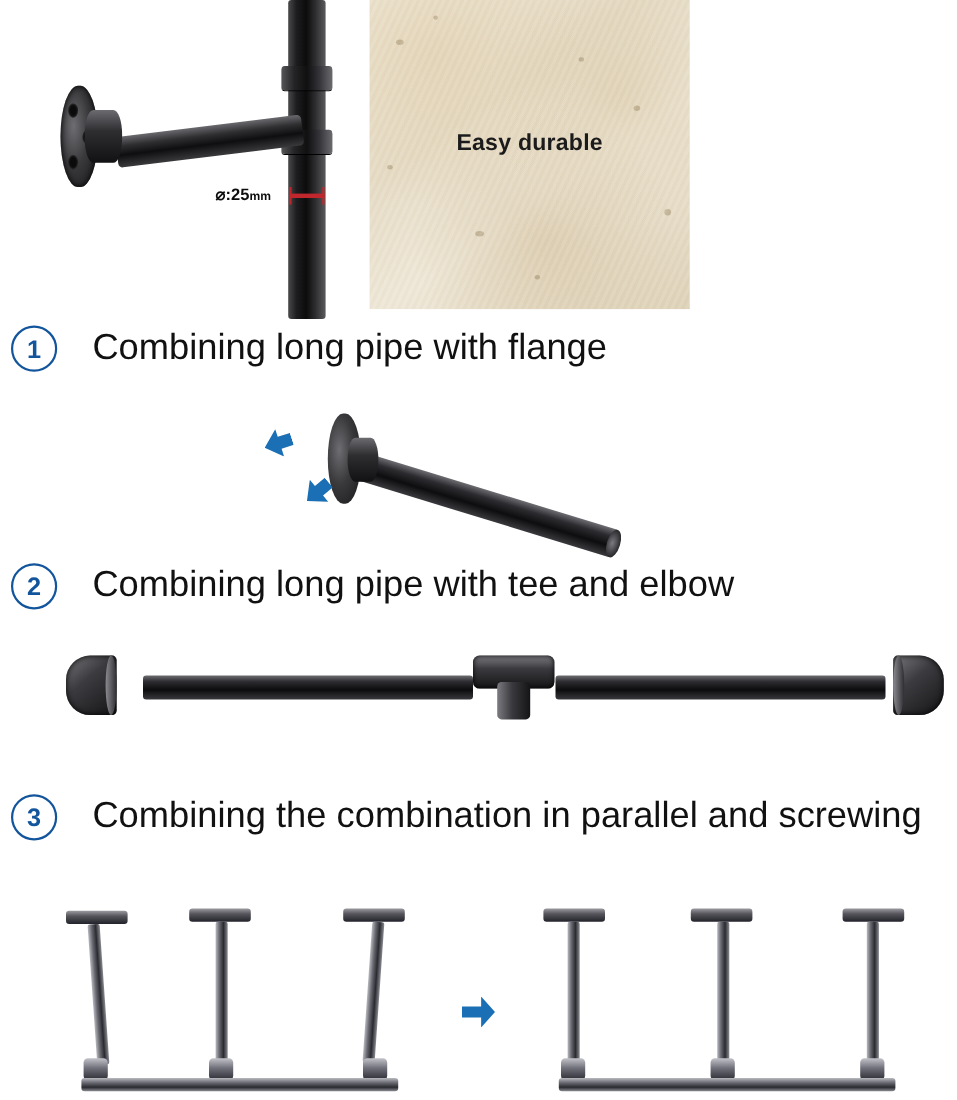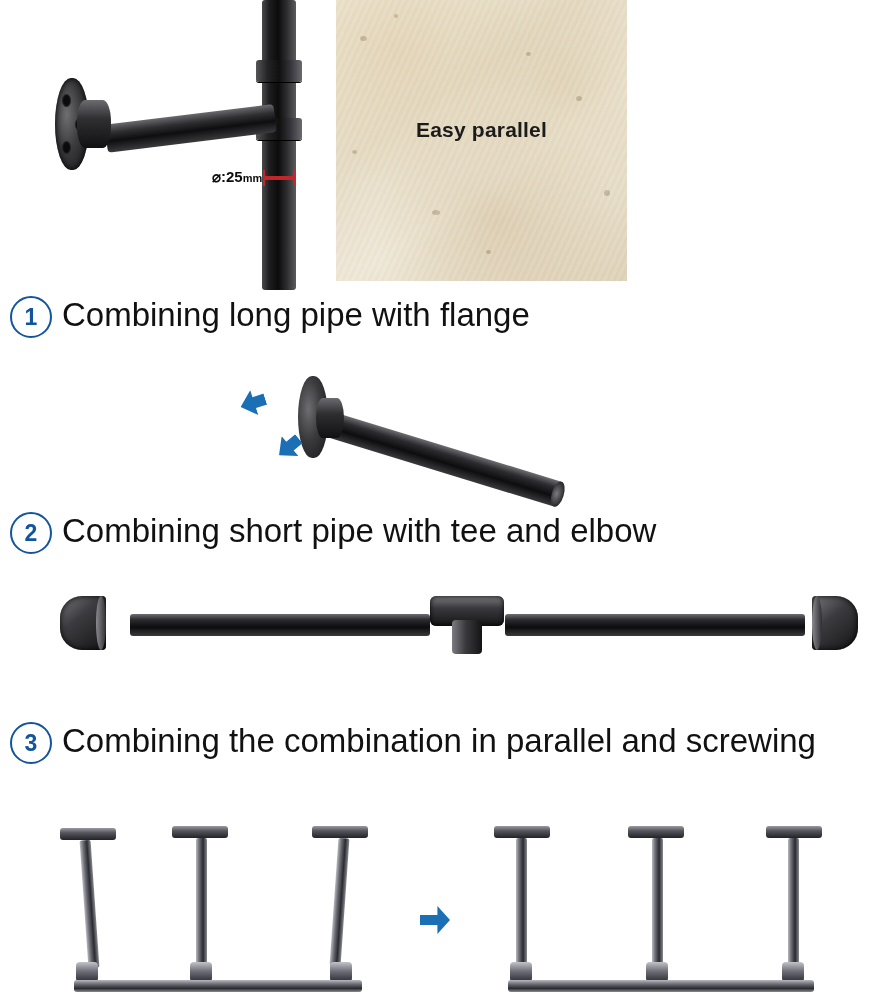--- a/index.html
+++ b/index.html
@@ -58,21 +58,21 @@
   .flange-hole {
     position:absolute; width:9px; height:13px; border-radius:50%;
     background:#0b0b0c; box-shadow:inset 0 0 2px #555;
   }
   .fh1{left:7px; top:16px;}
   .fh2{left:7px; top:63px;}
   .fh3{left:20px; top:40px;}
 
   
   .dim-label {
-    position:absolute; left:212px; top:168px;
+    position:absolute; left:196px; top:168px;
     font-size:15px; font-weight:bold; letter-spacing:0;
     color:#0d0d0d;
     white-space:nowrap;
   }
   .dim-label .unit { font-size:11px; font-weight:bold; }
   .dim-bar {
     position:absolute; left:263px; top:176px; width:32px; height:4px;
     background:#c0272d;
   }
   .dim-tick {
@@ -119,21 +119,21 @@
   }
   .badge {
     width:42px; height:42px; flex:0 0 42px;
     border:2.5px solid #12559c; border-radius:50%;
     color:#12559c; font-size:23px; font-weight:bold;
     display:flex; align-items:center; justify-content:center;
     box-sizing:border-box;
     margin-left:10px;
   }
   .step-text {
-    margin-left:10px;
+    margin-left:32px;
     font-size:33px; color:#111111; line-height:1.13;
     max-width:800px;
   }
 
   .step1 { top:296px; }
   .step2 { top:512px; }
   .step3 { top:722px; }
 
   
   .art1 { position:absolute; left:240px; top:368px; width:360px; height:130px; }
@@ -270,21 +270,21 @@
   <div class="photo">
     <div class="photo-speck" style="left:24px;top:36px;width:7px;height:5px;"></div>
     <div class="photo-speck" style="left:58px;top:14px;width:4px;height:4px;"></div>
     <div class="photo-speck" style="left:190px;top:52px;width:5px;height:4px;"></div>
     <div class="photo-speck" style="left:240px;top:96px;width:6px;height:5px;"></div>
     <div class="photo-speck" style="left:96px;top:210px;width:8px;height:5px;"></div>
     <div class="photo-speck" style="left:150px;top:250px;width:5px;height:4px;"></div>
     <div class="photo-speck" style="left:268px;top:190px;width:6px;height:6px;"></div>
     <div class="photo-speck" style="left:16px;top:150px;width:5px;height:4px;"></div>
     <div class="photo-caption">
-      <div class="t1">Easy parallel</div>
+      <div class="t1">Easy durable</div>
     </div>
   </div>
 </div>
 
 <div class="step-row step1">
   <div class="badge">1</div>
   <div class="step-text">Combining long pipe with flange</div>
 </div>
 
 <div class="art1">
@@ -294,21 +294,21 @@
   <div class="flange2">
     <div class="flange2-plate"></div>
     <div class="flange2-hub"></div>
   </div>
   <div class="arrow-tri a1"></div>
   <div class="arrow-tri a2"></div>
 </div>
 
 <div class="step-row step2">
   <div class="badge">2</div>
-  <div class="step-text">Combining short pipe with tee and elbow</div>
+  <div class="step-text">Combining long pipe with tee and elbow</div>
 </div>
 
 <div class="art2">
   <div class="elbow elbow-left">
     <div class="elbow-body"></div>
     <div class="elbow-ring" style="left:36px;top:0;"></div>
   </div>
   <div class="seg-pipe seg-left"></div>
   <div class="tee">
     <div class="tee-h"></div>

